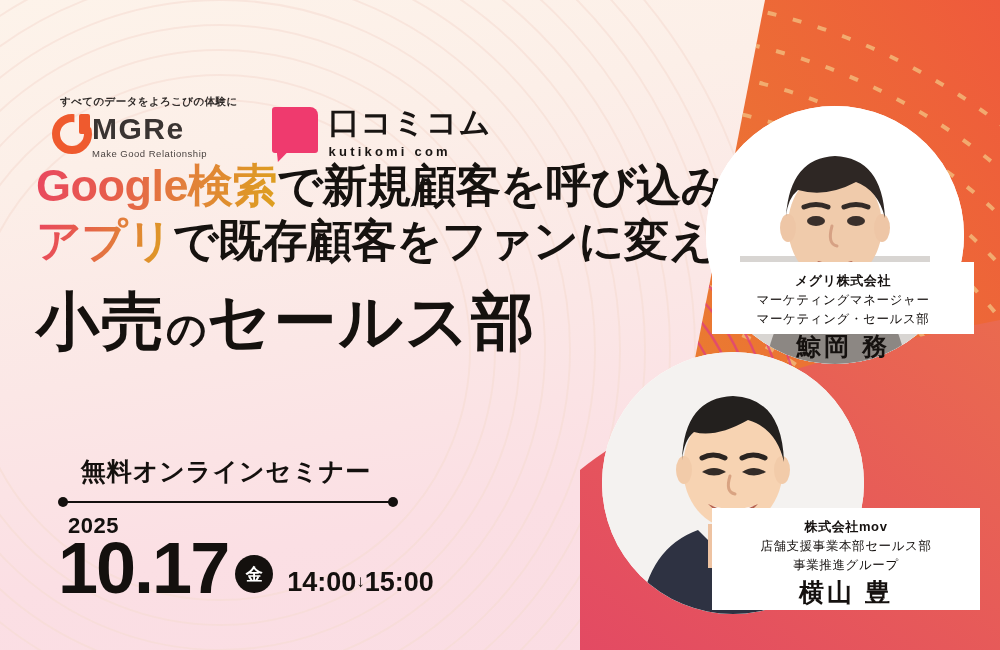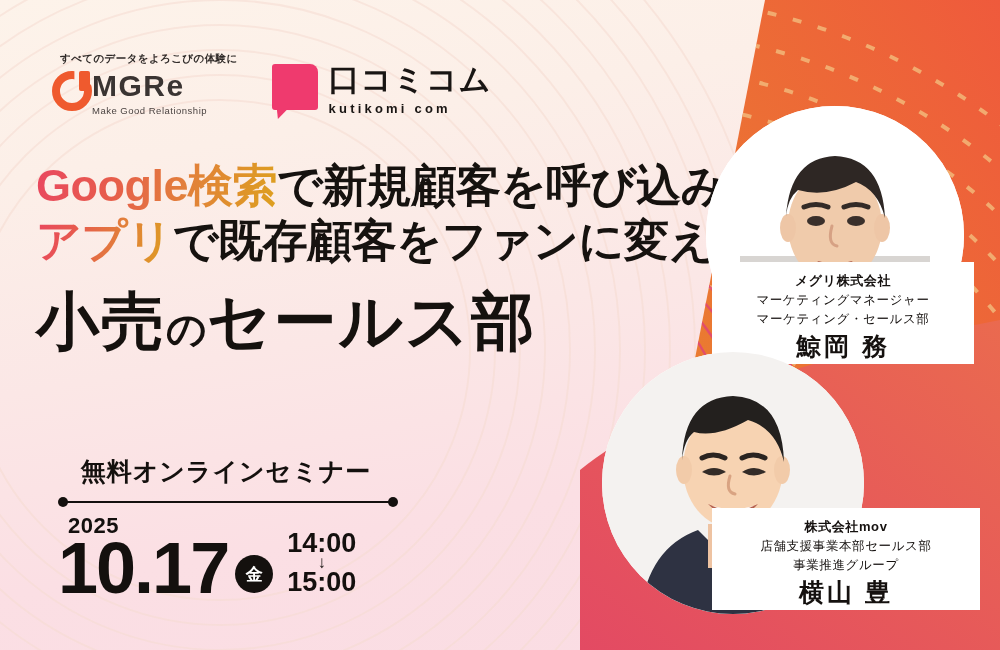--- a/index.html
+++ b/index.html
@@ -28,21 +28,21 @@
   .wedge svg{display:block;width:100%;height:100%;}
 
   
   .coral{
     position:absolute;right:0;bottom:0;width:420px;height:330px;pointer-events:none;
   }
   .coral svg{display:block;width:100%;height:100%;}
 
   
   .logos{position:absolute;left:52px;top:52px;display:flex;align-items:flex-end;gap:34px;}
-  .mgre{display:flex;flex-direction:column;align-items:flex-start;}
+  .mgre{display:flex;flex-direction:column;align-items:flex-start;margin-top:43px;}
   .mgre-tag{
     font-size:10.5px;font-weight:bold;color:#2f2a28;letter-spacing:.4px;
     margin-bottom:5px;padding-left:8px;white-space:nowrap;
   }
   .mgre-row{display:flex;align-items:flex-start;}
   .mgre-mark{position:relative;width:40px;height:40px;flex:none;}
   .mgre-mark .ring{
     position:absolute;inset:0;border:8px solid #ef5a2e;border-radius:50%;
     box-sizing:border-box;clip-path:polygon(0 0,56% 0,56% 34%,100% 34%,100% 100%,0 100%);
   }
@@ -95,40 +95,40 @@
 
   .dateline{display:flex;align-items:flex-end;margin-top:6px;}
   .ymd{display:flex;flex-direction:column;align-items:flex-start;}
   .yr{font-size:22px;font-weight:bold;color:#14100e;letter-spacing:.5px;margin-left:10px;}
   .md{font-size:72px;font-weight:bold;color:#14100e;letter-spacing:-2px;line-height:.82;}
   .dow{
     width:38px;height:38px;border-radius:50%;background:#14100e;color:#fff;
     font-size:17px;font-weight:bold;display:flex;align-items:center;justify-content:center;
     margin:0 0 5px 7px;flex:none;
   }
-  .times{margin-left:14px;display:flex;flex-direction:column;align-items:center;margin-bottom:2px;}
+  .times{margin-left:14px;display:flex;flex-direction:row;align-items:center;margin-bottom:2px;}
   .tm{font-size:27px;font-weight:bold;color:#14100e;letter-spacing:0px;line-height:1.05;}
   .arrow{font-size:17px;color:#14100e;line-height:.7;margin:-1px 0;}
 
   
   .photo{
     position:absolute;border-radius:50%;overflow:hidden;background:#fff;
   }
   .photo .face{position:absolute;inset:0;}
   .card{
     position:absolute;background:#fff;box-sizing:border-box;
     padding:9px 12px 11px;text-align:center;
   }
   .c-org{font-size:13px;font-weight:bold;color:#15110f;letter-spacing:.6px;line-height:1.5;}
   .c-dept{font-size:12.5px;color:#15110f;letter-spacing:.6px;line-height:1.55;}
   .c-name{font-size:25px;font-weight:bold;color:#15110f;letter-spacing:3px;margin-top:4px;line-height:1.1;}
 
   
   #sp1-photo{left:706px;top:106px;width:258px;height:258px;}
-  #sp1-card{left:712px;top:262px;width:262px;height:102px;}
+  #sp1-card{left:712px;top:262px;width:262px;height:72px;}
   
   #sp2-photo{left:602px;top:352px;width:262px;height:262px;}
   #sp2-card{left:712px;top:508px;width:268px;height:102px;}
 </style>
 </head>
 <body>
 
 <div id="banner">
 
   <div class="bg-arcs">

